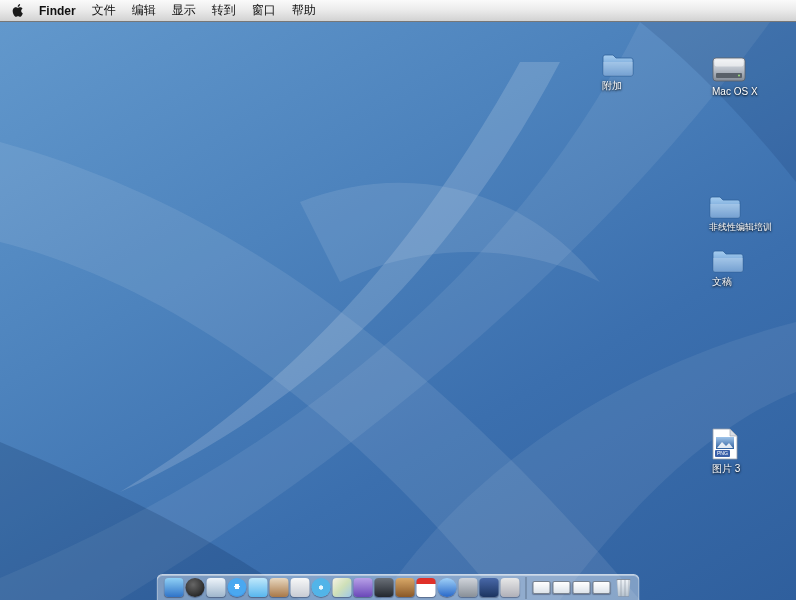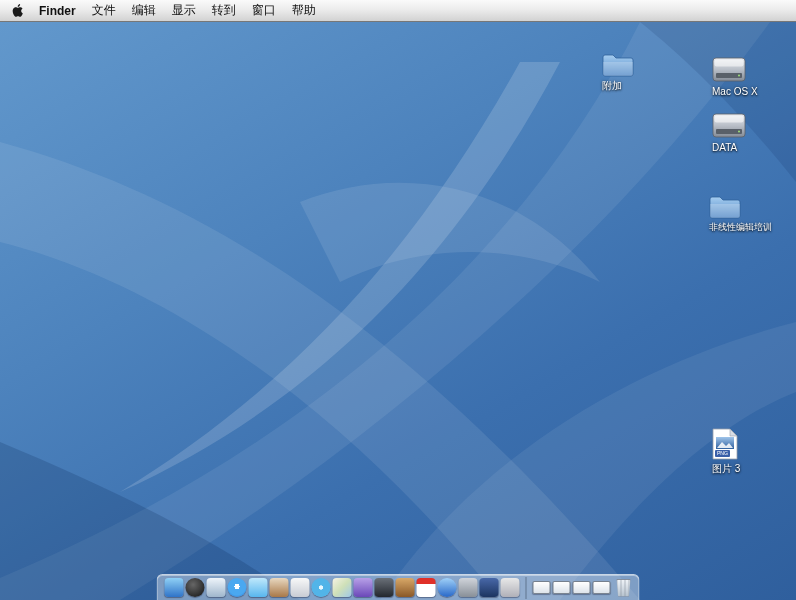--- a/index.html
+++ b/index.html
@@ -155,38 +155,36 @@
     <div class="cell" style="left:712px; top:32px;">
       <svg class="art" width="34" height="30" viewBox="0 0 34 30">
         <rect x="1" y="4" width="32" height="23" rx="3" fill="url(#gdrv)" stroke="#5a6068" stroke-width="0.8"></rect>
         <rect x="2.5" y="5.5" width="29" height="7" rx="2" fill="rgba(255,255,255,0.55)"></rect>
         <rect x="4" y="19" width="26" height="5" rx="1" fill="#596069"></rect>
         <circle cx="27" cy="21.5" r="1" fill="#9fe07a"></circle>
       </svg>
       <span class="dlabel">Mac OS X</span>
     </div>
 
-    <div class="cell" style="left:712px; top:88px;">
-      <svg class="art" width="34" height="30" viewBox="0 0 34 30">
-        <rect x="1" y="4" width="32" height="23" rx="3" fill="url(#gdrv)" stroke="#5a6068" stroke-width="0.8"></rect>
-        <rect x="2.5" y="5.5" width="29" height="7" rx="2" fill="rgba(255,255,255,0.55)"></rect>
-        <rect x="4" y="19" width="26" height="5" rx="1" fill="#596069"></rect>
-        <circle cx="27" cy="21.5" r="1" fill="#9fe07a"></circle>
-      </svg>
-      <span class="dlabel">DATA</span>
-    </div>
 
     <div class="cell wide" style="left:709px; top:170px;">
       <svg class="art" width="32" height="27" viewBox="0 0 32 27">
         <path d="M1,7 L1,24 A2,2 0 0 0 3,26 L29,26 A2,2 0 0 0 31,24 L31,10 A2,2 0 0 0 29,8 L14,8 L11,5 L3,5 A2,2 0 0 0 1,7 Z" fill="url(#gfold)" stroke="#2f5f99" stroke-width="0.8"></path>
         <path d="M1,12 L31,12 L31,24 A2,2 0 0 1 29,26 L3,26 A2,2 0 0 1 1,24 Z" fill="rgba(255,255,255,0.22)"></path>
       </svg>
       <span class="dlabel">非线性编辑培训</span>
     </div>
 
+    <div class="cell" style="left:712px; top:224px;">
+      <svg class="art" width="32" height="27" viewBox="0 0 32 27">
+        <path d="M1,7 L1,24 A2,2 0 0 0 3,26 L29,26 A2,2 0 0 0 31,24 L31,10 A2,2 0 0 0 29,8 L14,8 L11,5 L3,5 A2,2 0 0 0 1,7 Z" fill="url(#gfold)" stroke="#2f5f99" stroke-width="0.8"></path>
+        <path d="M1,12 L31,12 L31,24 A2,2 0 0 1 29,26 L3,26 A2,2 0 0 1 1,24 Z" fill="rgba(255,255,255,0.22)"></path>
+      </svg>
+      <span class="dlabel">文稿</span>
+    </div>
 
 
 
     <div class="cell" style="left:712px; top:406px;">
       <svg class="art" width="26" height="32" viewBox="0 0 26 32">
         <path d="M1,1 h17 l7,7 v23 h-24 z" fill="#ffffff" stroke="#97a0ab" stroke-width="0.8"></path>
         <path d="M18,1 l7,7 h-7 z" fill="#d8dde4" stroke="#97a0ab" stroke-width="0.6"></path>
         <rect x="4" y="9" width="18" height="12" fill="url(#gpng)"></rect>
         <path d="M5,20 l5,-6 4,4 3,-3 4,5 z" fill="rgba(255,255,255,0.85)"></path>
         <rect x="3" y="22" width="15" height="7" rx="1" fill="#3a5fa8"></rect>

